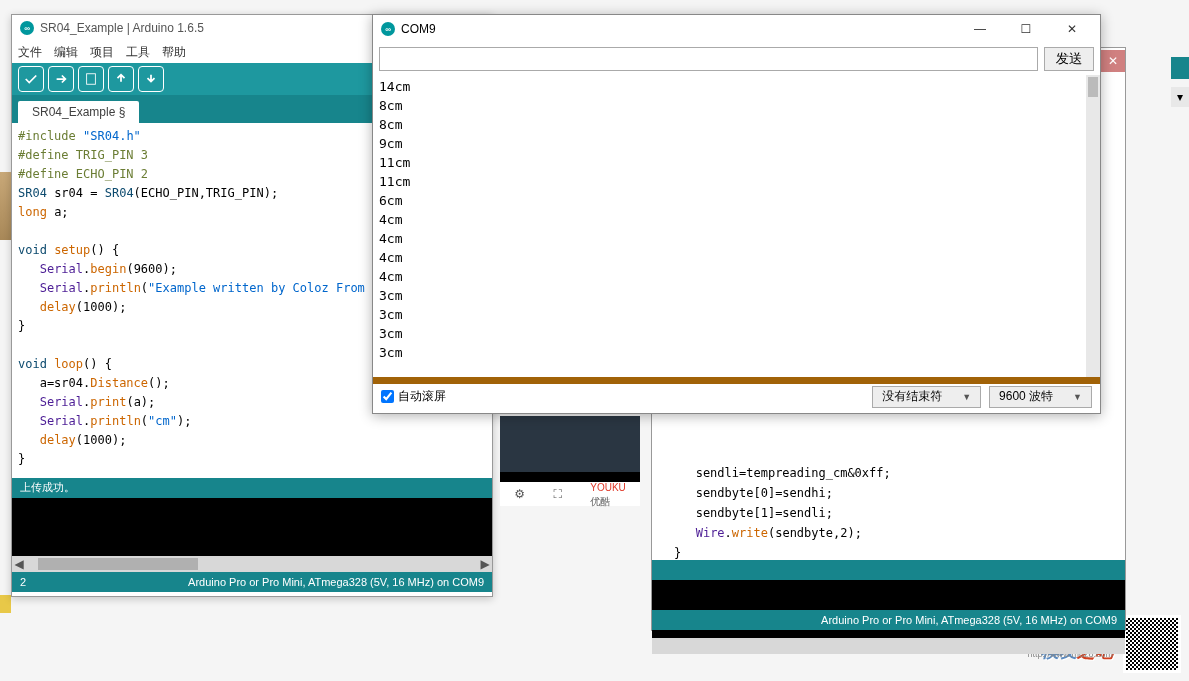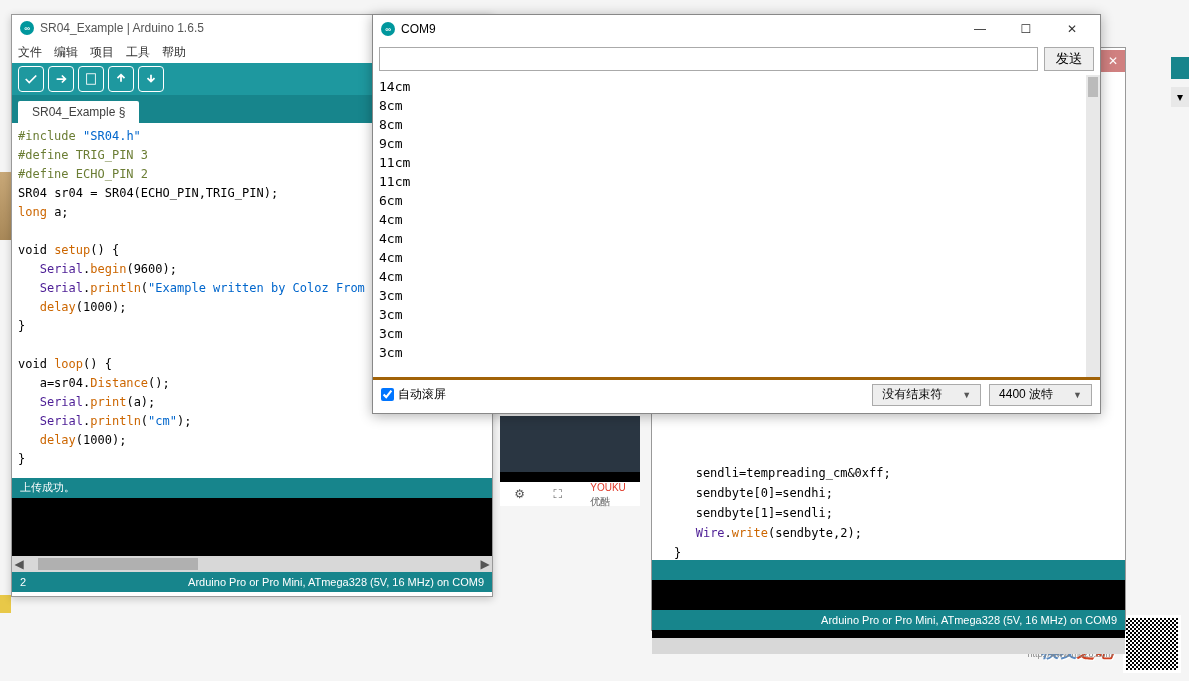--- a/index.html
+++ b/index.html
@@ -11,21 +11,21 @@
 .arduino-logo { width: 14px; height: 14px; border-radius: 50%; background: #00979d; display: inline-flex; align-items: center; justify-content: center; color: #fff; font-size: 8px; font-weight: bold; }
 .arduino-menubar { height: 22px; display: flex; align-items: center; padding: 0 6px; gap: 12px; color: #333; font-size: 12px; }
 .arduino-toolbar { height: 32px; background: #1e989f; display: flex; align-items: center; padding: 0 6px; gap: 4px; }
 .tool-btn { width: 26px; height: 26px; background: #1e989f; border: 1px solid #fff; border-radius: 4px; display: flex; align-items: center; justify-content: center; color: #fff; cursor: pointer; }
 .tool-btn svg { width: 14px; height: 14px; fill: #fff; }
 .tab-bar { height: 28px; background: #17858c; display: flex; align-items: flex-end; padding: 0 6px; }
 .tab { background: #fff; padding: 4px 14px; border-radius: 2px 2px 0 0; color: #404040; font-size: 12px; }
 .code-area { height: 355px; background: #fff; padding: 4px 6px; font-family: Consolas, monospace; font-size: 12px; line-height: 19px; overflow: hidden; white-space: pre; }
 .kw-include { color: #6b7d34; }
 .kw-define { color: #6b7d34; }
-.kw-type { color: #000000; }
+.kw-type { color: #0c4a6e; }
 .kw-func { color: #cc6600; }
 .kw-serial { color: #4c1d95; font-weight: normal; }
 .kw-method { color: #cc6600; }
 .kw-string { color: #0066cc; }
 .kw-long { color: #cc6600; }
 .status-bar { height: 20px; background: #17858c; color: #fff; padding: 2px 8px; font-size: 11px; }
 .console-area { height: 58px; background: #000; }
 .hscroll { height: 16px; background: #d8d8d8; display: flex; align-items: center; }
 .hscroll-thumb { height: 12px; width: 160px; background: #b0b0b0; margin-left: 12px; }
 .hscroll-arrow { width: 14px; height: 14px; display: flex; align-items: center; justify-content: center; color: #555; }
@@ -35,21 +35,21 @@
 .serial-window { position: absolute; left: 372px; top: 14px; width: 729px; height: 400px; background: #fff; border: 1px solid #888; box-shadow: 0 2px 12px rgba(0,0,0,0.3); z-index: 10; }
 .serial-titlebar { height: 28px; background: #fff; display: flex; align-items: center; padding: 0 8px; gap: 6px; }
 .serial-title-spacer { flex: 1; }
 .win-btn { width: 40px; height: 24px; display: flex; align-items: center; justify-content: center; color: #333; cursor: pointer; }
 .serial-input-row { height: 32px; display: flex; padding: 4px 6px; gap: 6px; }
 .serial-input { flex: 1; border: 1px solid #aaa; padding: 2px 4px; }
 .send-btn { width: 50px; border: 1px solid #aaa; background: #eee; cursor: pointer; }
 .serial-output { flex: 1; padding: 2px 6px; font-family: Consolas, monospace; font-size: 13px; line-height: 19px; height: 302px; overflow: hidden; position: relative; }
 .serial-vscroll { position: absolute; right: 0; top: 0; bottom: 0; width: 14px; background: #e8e8e8; }
 .serial-vthumb { position: absolute; top: 2px; width: 10px; height: 20px; background: #bbb; left: 2px; }
-.serial-footer { height: 32px; border-top: 3px solid #a16207; display: flex; align-items: center; padding: 0 8px; gap: 8px; }
+.serial-footer { height: 32px; border-top: 7px solid #a16207; display: flex; align-items: center; padding: 0 8px; gap: 8px; }
 .chk { display: flex; align-items: center; gap: 4px; }
 .serial-footer-spacer { flex: 1; }
 .combo { border: 1px solid #aaa; padding: 2px 9px; height: 22px; display: flex; align-items: center; gap: 20px; background: #eee; }
 .combo-arrow { font-size: 9px; color: #555; }
 
 
 .arduino-window2 { position: absolute; left: 651px; top: 47px; width: 475px; height: 584px; background: #fff; border: 1px solid #999; z-index: 1; }
 .aw2-tabbar { position: absolute; top: 57px; right: 0; width: 18px; height: 22px; background: #17858c; }
 .aw2-dropdown { position: absolute; top: 87px; right: 0; width: 18px; height: 20px; background: #e8e8e8; display:flex; align-items:center; justify-content:center; }
 .aw2-code { position: absolute; top: 415px; left: 22px; font-family: Consolas, monospace; font-size: 12px; line-height: 20px; white-space: pre; }
@@ -219,21 +219,21 @@
     <label class="chk">
       <input type="checkbox" checked="" style="">
       <span>自动滚屏</span>
     </label>
     <span class="serial-footer-spacer"></span>
     <div class="combo">
         <span>没有结束符</span>
         <span class="combo-arrow">▼</span>
       </div>
     <div class="combo">
-        <span>4400 波特</span>
+        <span>9600 波特</span>
         <span class="combo-arrow">▼</span>
       </div>
   </div>
 </div>
 
 <div class="watermark">
   <span>模友</span><span class="zhiba">之吧</span>
 </div>
 <div class="wm-url">http://www.moz8.com</div>
 <div class="qr"></div>

